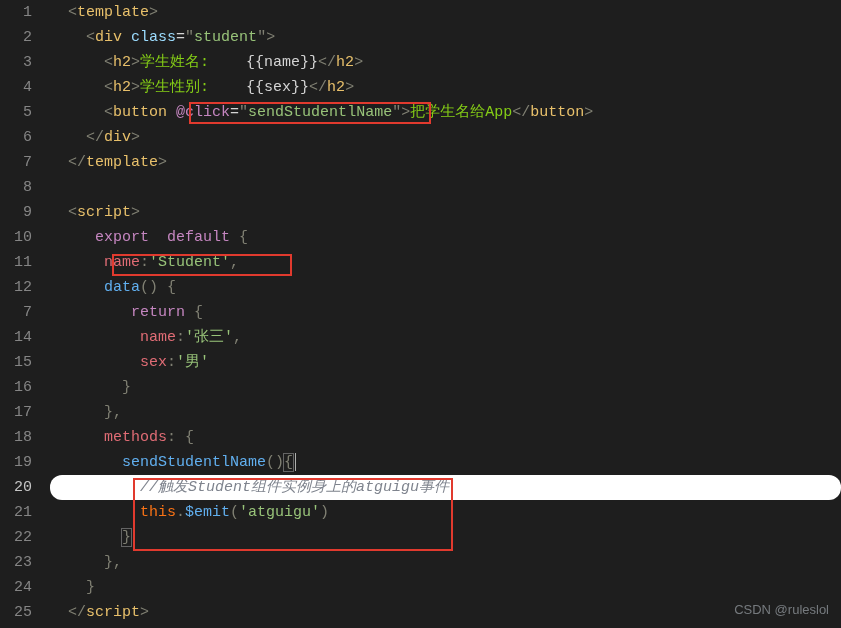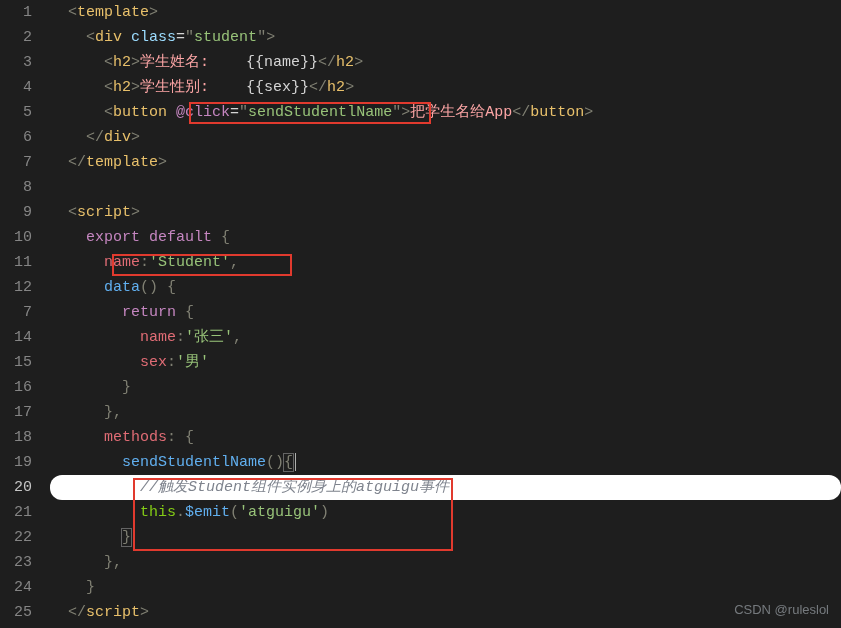--- a/index.html
+++ b/index.html
@@ -29,26 +29,26 @@
 .code .row { height: 25px; position: relative; }
 .code .row.active { background: #ffffff; border-radius: 12px; }
 
 
 .p   { color: #808073; }   
 .tag { color: #e8c06b; }   
 .attr{ color: #9cdcfe; }   
 .dir { color: #c586c0; }   
 .str { color: #98c379; }   
 .op  { color: #d4d4d4; }
-.txt { color: #fca5a5; }
+.txt { color: #84cc16; }
 .mus { color: #d4d4d4; margin-left: 28px; }   
-.kw  { color: #c586c0; }   
+.kw  { color: #c586c0; margin-left: 9px; }   
 .key { color: #e06c75; }   
 .fn  { color: #61afef; }   
-.this{ color: #84cc16; text-align: center; }
+.this{ color: #f97316; text-align: center; }
 .emit{ color: #61afef; }
 .cmt { color: #7f848e; font-style: italic; }
 
 .hl {
   position: absolute;
   border: 2px solid #e13a2e;
   pointer-events: none;
   z-index: 5;
 }
 .cursor {

